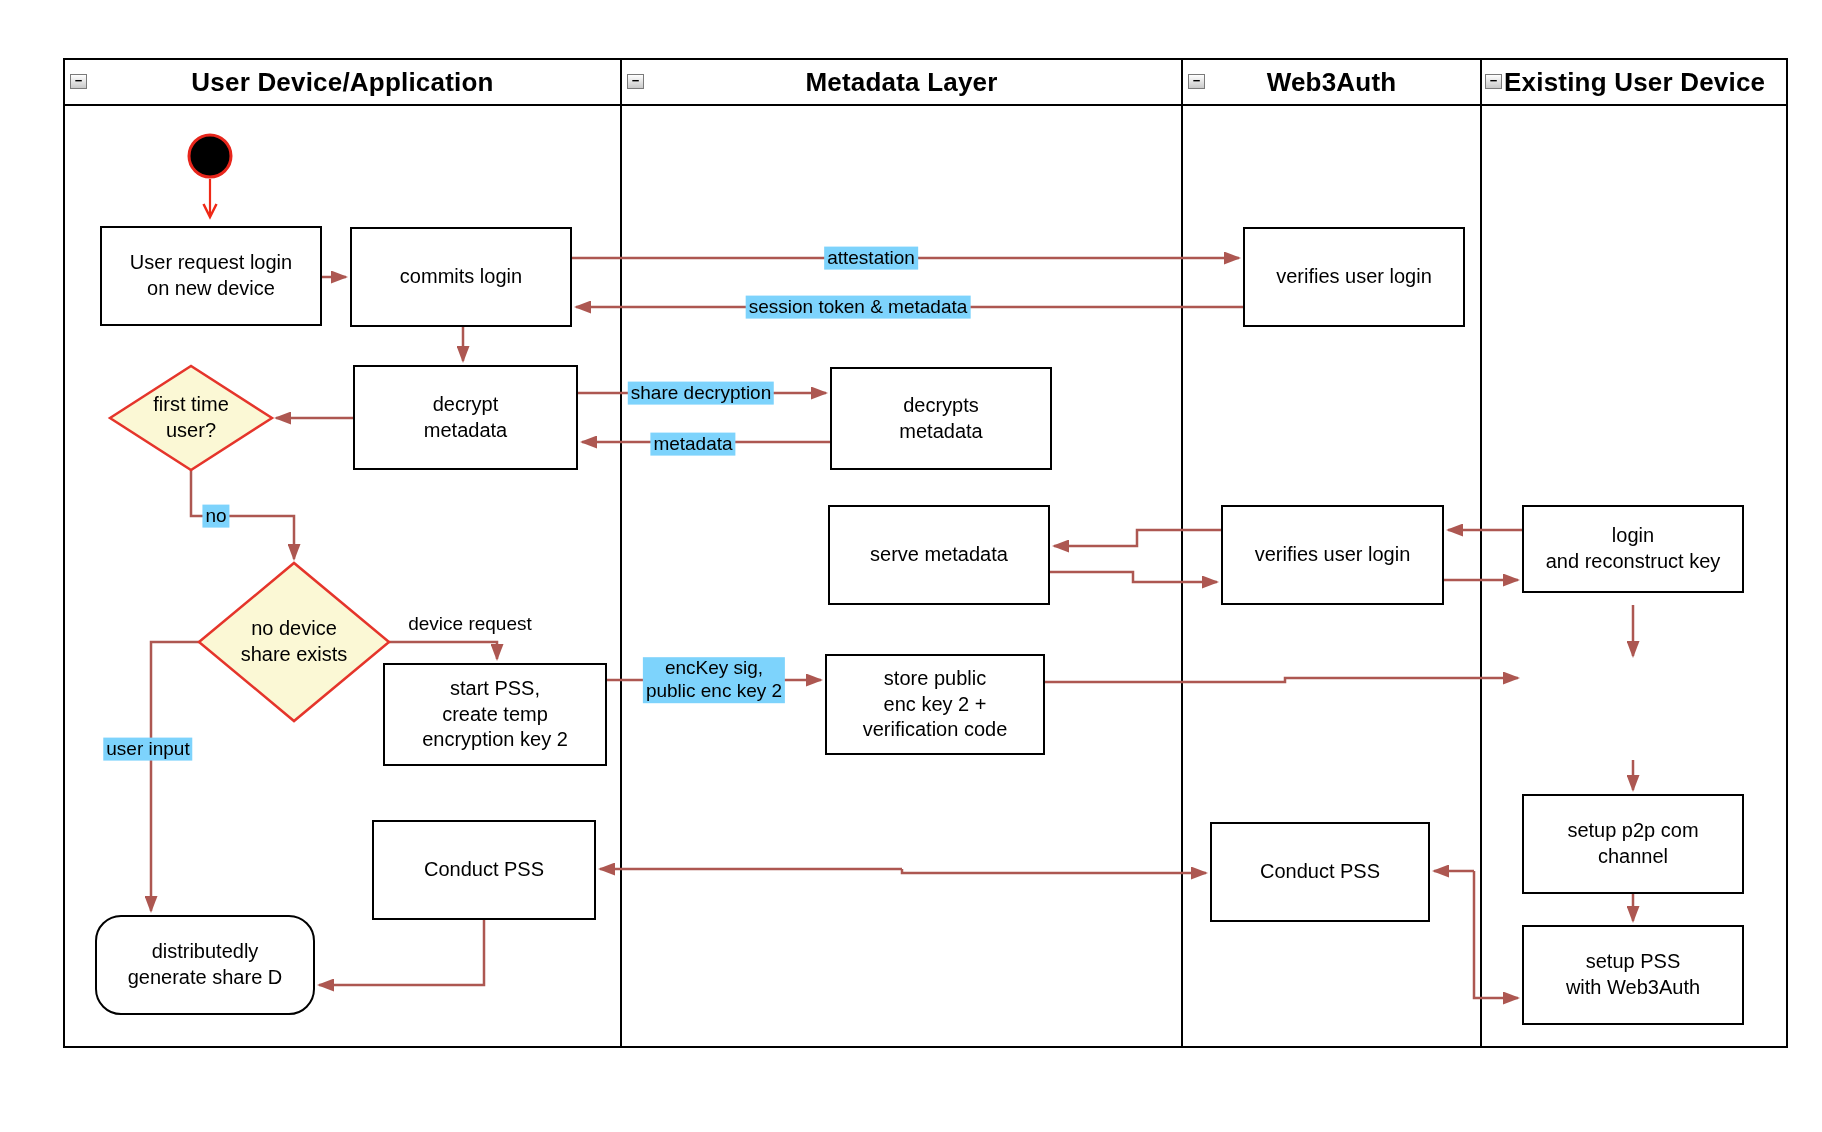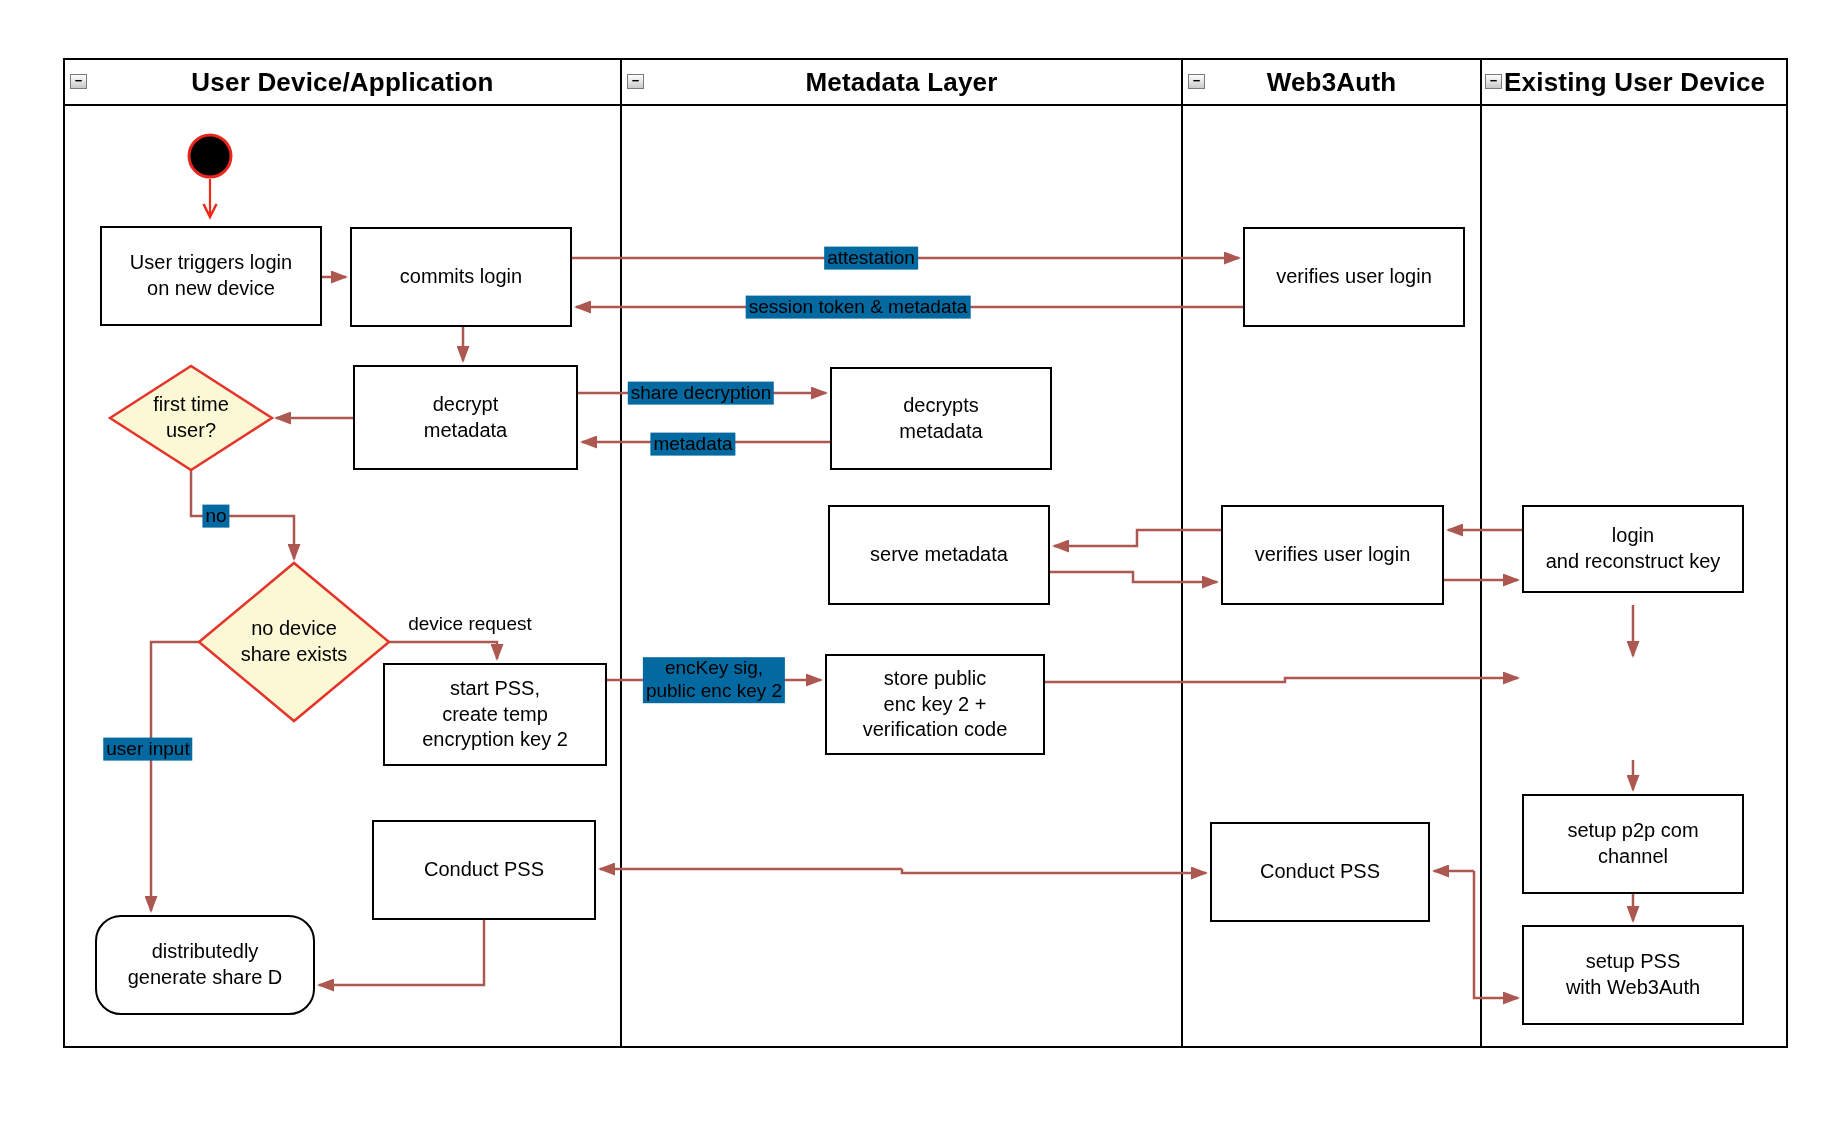--- a/index.html
+++ b/index.html
@@ -41,21 +41,21 @@
   }
   .node span{white-space:pre-line;}
   .diamond-label{
     position:absolute;display:flex;align-items:center;justify-content:center;
     text-align:center;font-size:20px;line-height:1.28;pointer-events:none;
   }
   .diamond-label span{white-space:pre-line;}
   
   .edge-label{
     position:absolute;transform:translate(-50%,-50%);
-    background:#0369a1;padding:0 3px;
+    background:#7dd3fc;padding:0 3px;
     font-size:19px;line-height:1.2;text-align:center;white-space:pre-line;
   }
   .edge-label.noback{background:transparent;}
   svg{position:absolute;left:0;top:0;}
 </style>
 </head>
 <body>
 
 <div id="canvas">
 
@@ -121,21 +121,21 @@
       <path d="M1474,871 H1434" marker-end="url(#ah)"></path>
       <path d="M1474,871 V998 H1518" marker-end="url(#ah)"></path>
       <path d="M484,920 V985 H319" marker-end="url(#ah)"></path>
     </g>
 
     <polygon points="110,418 191,366 272,418 191,470" fill="#FBF8D5" stroke="#E5352B" stroke-width="2.5"></polygon>
     <polygon points="199,642 294,563 389,642 294,721" fill="#FBF8D5" stroke="#E5352B" stroke-width="2.5"></polygon>
   </svg>
 
   <div class="node" style="left:100px;top:226px;width:222px;height:100px;">
-      <span>User triggers login
+      <span>User request login
 on new device</span>
     </div>
   <div class="node" style="left:350px;top:227px;width:222px;height:100px;">
       <span>commits login</span>
     </div>
   <div class="node" style="left:1243px;top:227px;width:222px;height:100px;">
       <span>verifies user login</span>
     </div>
   <div class="node" style="left:353px;top:365px;width:225px;height:105px;">
       <span>decrypt

